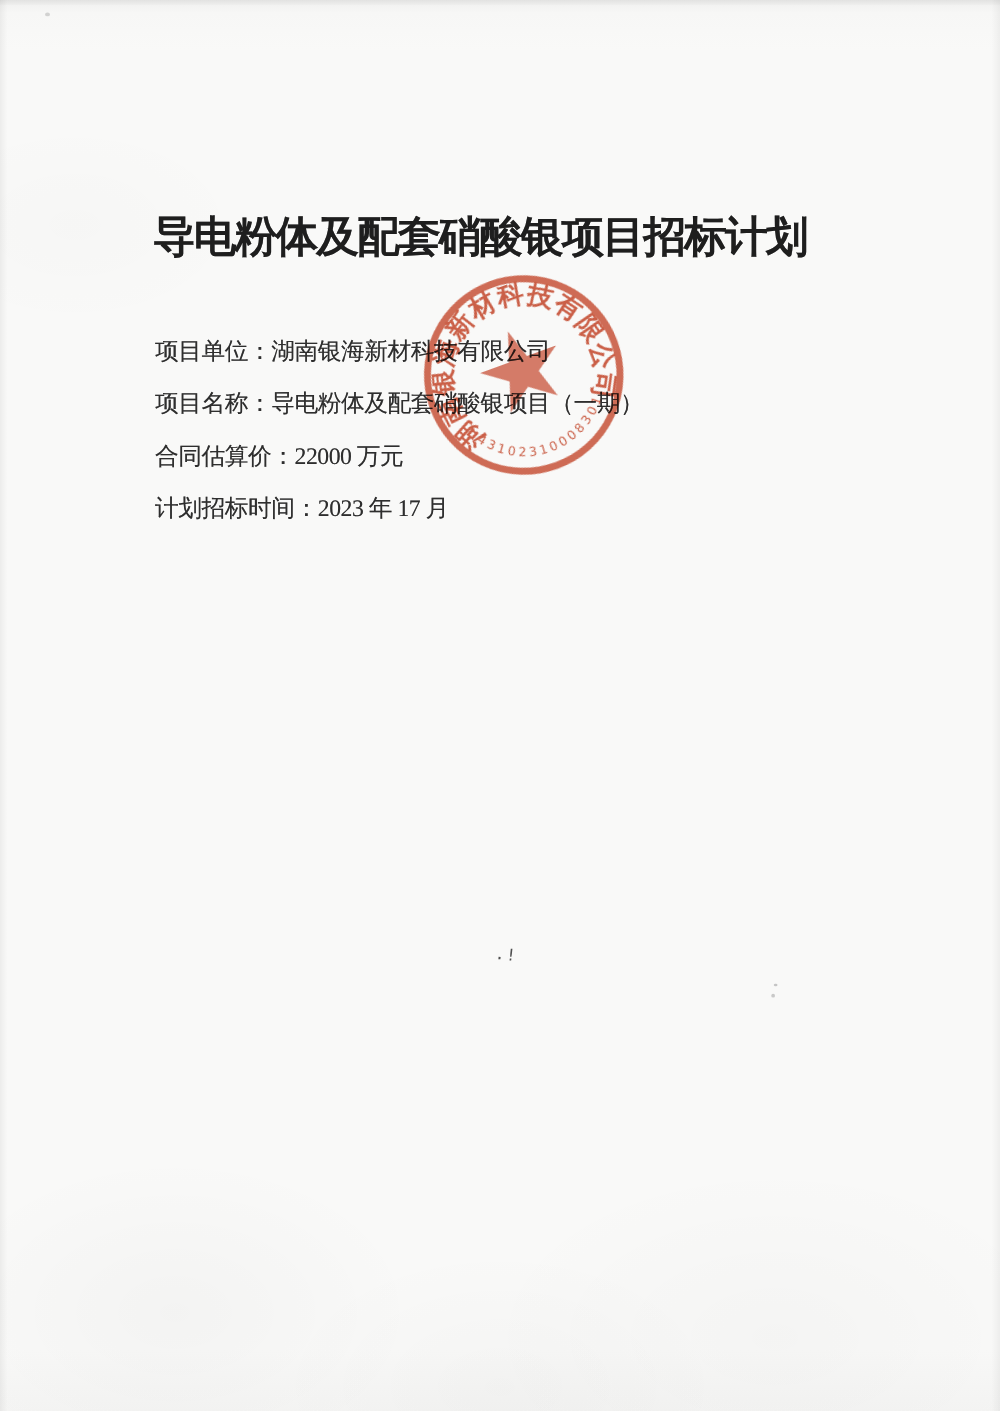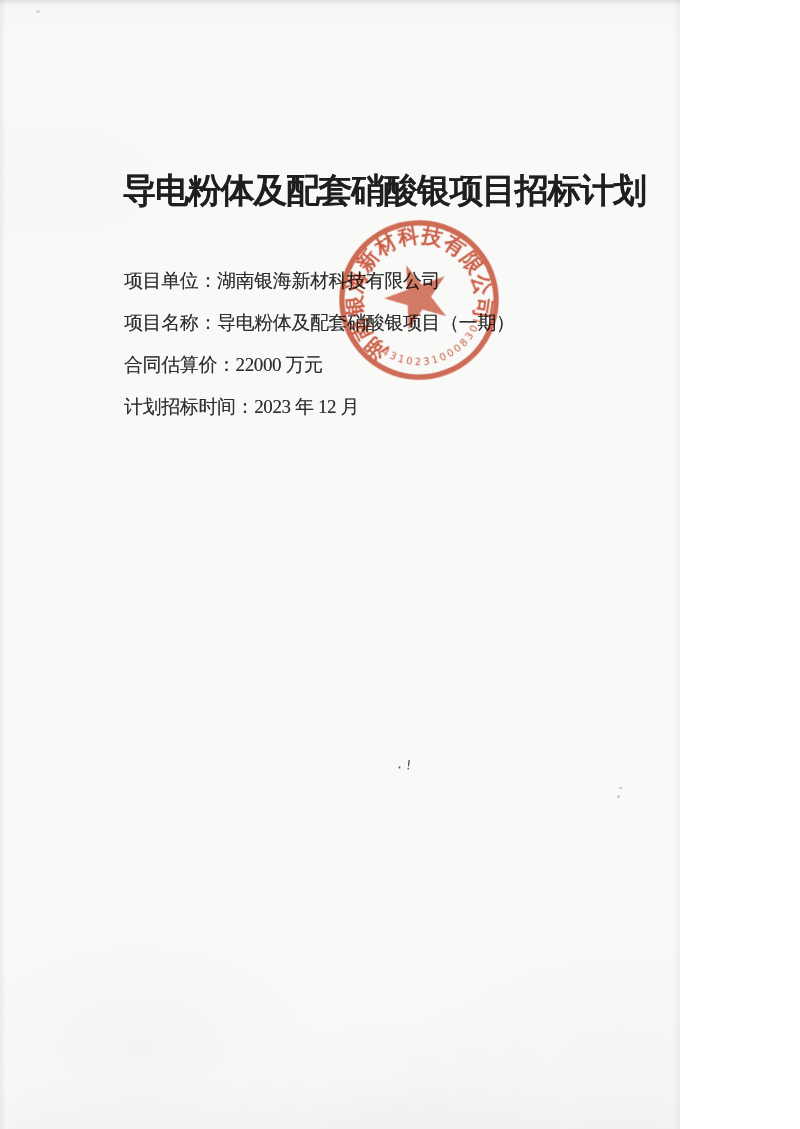--- a/index.html
+++ b/index.html
@@ -1,18 +1,18 @@
 <!DOCTYPE html>
 <html><head>
 <meta charset="utf-8">
 <style>
   html,body{margin:0;padding:0;background:#ffffff;}
   .page{
     position:relative;
-    width:680px;height:1129px;
+    width:800px;height:1129px;
     overflow:hidden;
     font-family:"Liberation Serif","DejaVu Serif",serif;
     background:
       radial-gradient(280px 180px at 140px 1050px, rgba(0,0,0,0.022), rgba(0,0,0,0) 70%),
       radial-gradient(340px 200px at 620px 1070px, rgba(0,0,0,0.018), rgba(0,0,0,0) 70%),
       radial-gradient(260px 160px at 400px 1110px, rgba(0,0,0,0.02), rgba(0,0,0,0) 70%),
       radial-gradient(200px 120px at 60px 180px, rgba(0,0,0,0.012), rgba(0,0,0,0) 70%),
       linear-gradient(180deg,#efefee 0px,#f7f7f6 10px,#f9f9f8 40px,#f9f9f8 1080px,#f4f4f3 1129px);
   }
   .edge-top{position:absolute;left:0;top:0;width:800px;height:4px;
@@ -68,21 +68,21 @@
   <div class="edge-top"></div>
   <div class="edge-left"></div>
   <div class="edge-right"></div>
 
   <div class="doc-title">导电粉体及配套硝酸银项目招标计划</div>
 
   <div class="body-lines">
     <div class="line">项目单位：湖南银海新材科技有限公司</div>
     <div class="line">项目名称：导电粉体及配套硝酸银项目（一期）</div>
     <div class="line">合同估算价：22000 万元</div>
-    <div class="line">计划招标时间：2023 年 12 月</div>
+    <div class="line">计划招标时间：2023 年 17 月</div>
   </div>
 
   <svg class="seal" width="166" height="166" viewBox="0 0 166 166" aria-hidden="true">
     <defs>
       <path id="arcTop" d="M 37.7,118.4 A 57.5,57.5 0 1 1 128.3,118.4" fill="none"></path>
       <path id="arcBottom" d="M 26.7,115.5 A 65,65 0 0 0 139.3,115.5" fill="none"></path>
     </defs>
     <circle class="seal-ring" cx="83" cy="83" r="77" fill="none" stroke-width="5.5" stroke="#c94b2f"></circle>
     <polygon class="seal-star" points="83,46 90.6,69.5 115.3,69.5 95.4,84 103,107.5 83,93 63,107.5 70.6,84 50.7,69.5 75.4,69.5" fill="#c94b2f"></polygon>
     <text class="seal-company" text-anchor="middle" fill="#c94b2f">

